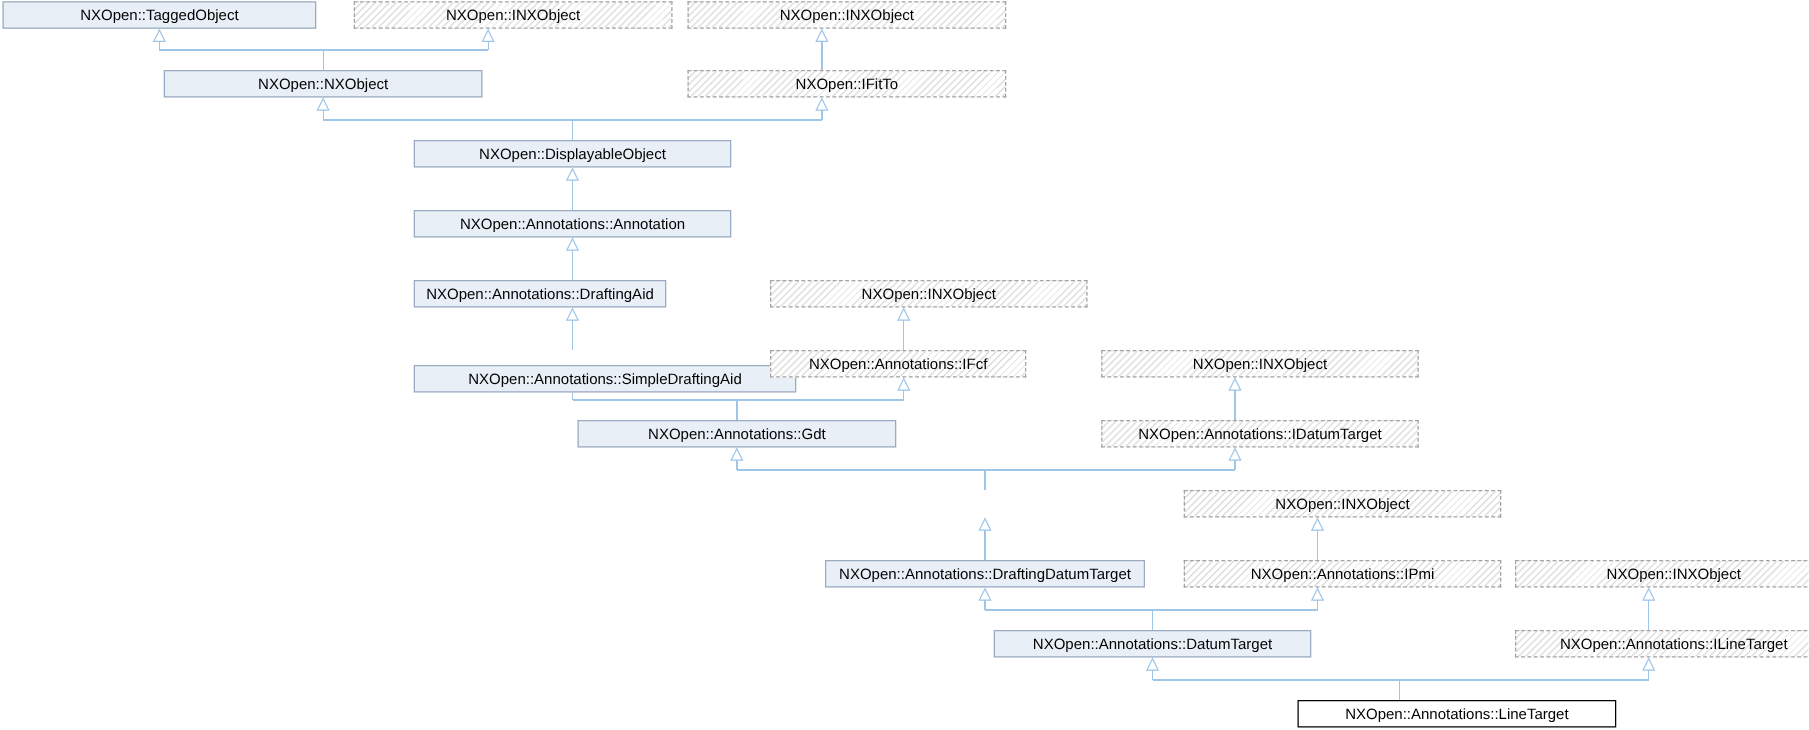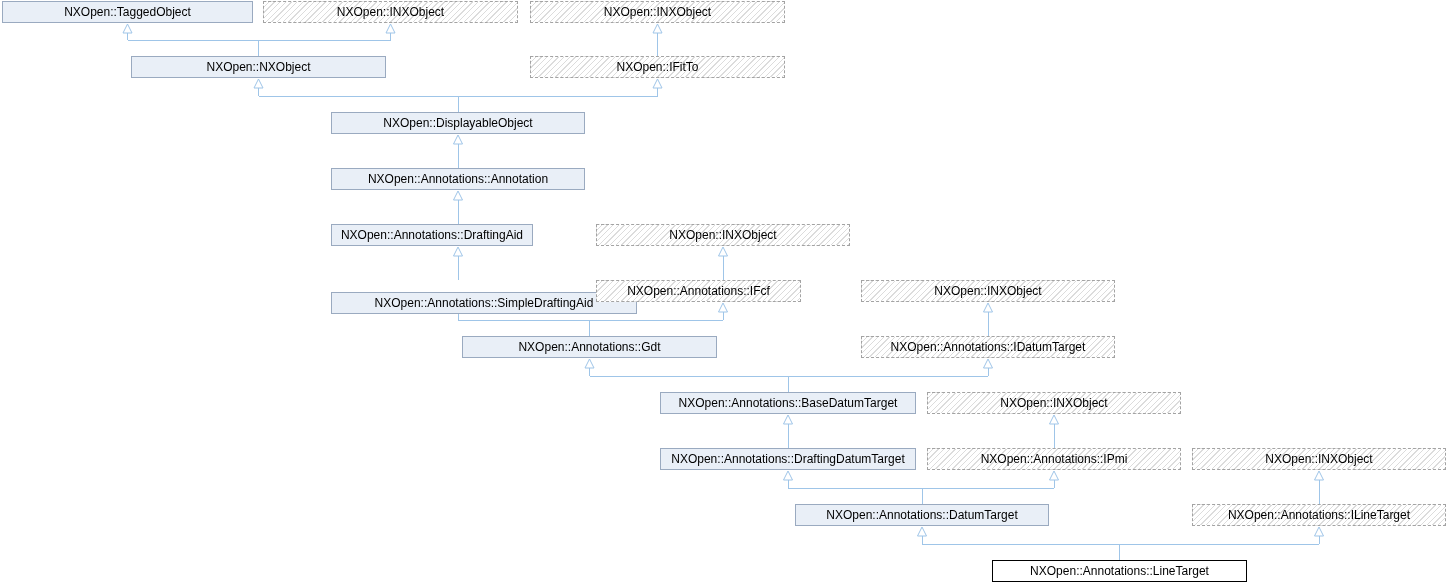--- a/index.html
+++ b/index.html
@@ -22,24 +22,26 @@
     font-size: 12px;
     color: #000000;
   }
   .node.solid {
     background: #e9eff7;
     border: 1px solid #9aaac0;
   }
   .node.hatched {
     background-image: repeating-linear-gradient(135deg, #ffffff, #ffffff 3px, #dcdcdc 3px, #dcdcdc 4px);
     border: 1px dashed #a3a3a3;
+    margin-left: 20px;
   }
   .node.target {
     background: #ffffff;
     border: 1px solid #000000;
+    margin-left: 46px;
   }
   .lbl { white-space: nowrap; text-align: center; }
 </style>
 </head>
 <body>
 
 <div class="canvas">
 
   <svg id="edges-svg" width="1447" height="584">
       <path d="M258.5 56V40M127.5 40H390.5M127.5 40V33M390.5 40V33M657.5 56V40M657.5 40V33M458 112V96M258.5 96H657.5M258.5 96V88M657.5 96V88M458 168V152M458 152V144M458 224V208M458 208V200M458 280V264M458 264V256M723 280V264M723 264V256M589.5 336V320M458 320H723M458 320V312M723 320V312M988 336V320M988 320V312M788 392V376M589.5 376H988M589.5 376V368M988 376V368M788 448V432M788 432V424M1054 448V432M1054 432V424M922 504V488M788 488H1054M788 488V480M1054 488V480M1319 504V488M1319 488V480M1119.5 560V544M922 544H1319M922 544V536M1319 544V536" fill="none" stroke="#9fc5e8" stroke-width="1" shape-rendering="crispEdges"></path>
@@ -108,23 +110,20 @@
     <span class="lbl">NXOpen::INXObject</span>
   </div>
 
   <div class="node solid" style="left:462px;top:336px;width:255px">
     <span class="lbl">NXOpen::Annotations::Gdt</span>
   </div>
   <div class="node hatched" style="left:861px;top:336px;width:254px">
     <span class="lbl">NXOpen::Annotations::IDatumTarget</span>
   </div>
 
-  <div class="node solid" style="left:660px;top:392px;width:256px">
-    <span class="lbl">NXOpen::Annotations::BaseDatumTarget</span>
-  </div>
   <div class="node hatched" style="left:927px;top:392px;width:254px">
     <span class="lbl">NXOpen::INXObject</span>
   </div>
 
   <div class="node solid" style="left:660px;top:448px;width:256px">
     <span class="lbl">NXOpen::Annotations::DraftingDatumTarget</span>
   </div>
   <div class="node hatched" style="left:927px;top:448px;width:254px">
     <span class="lbl">NXOpen::Annotations::IPmi</span>
   </div>

